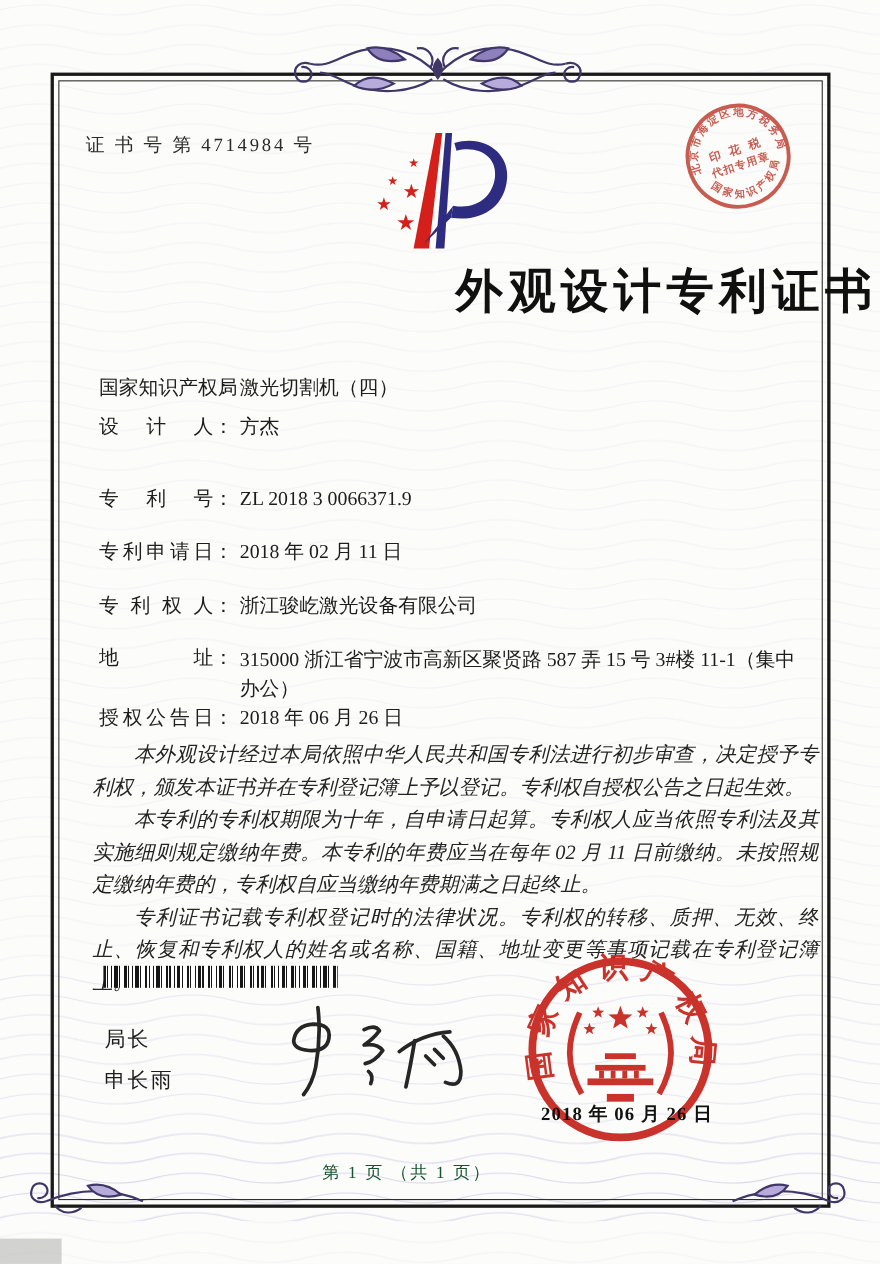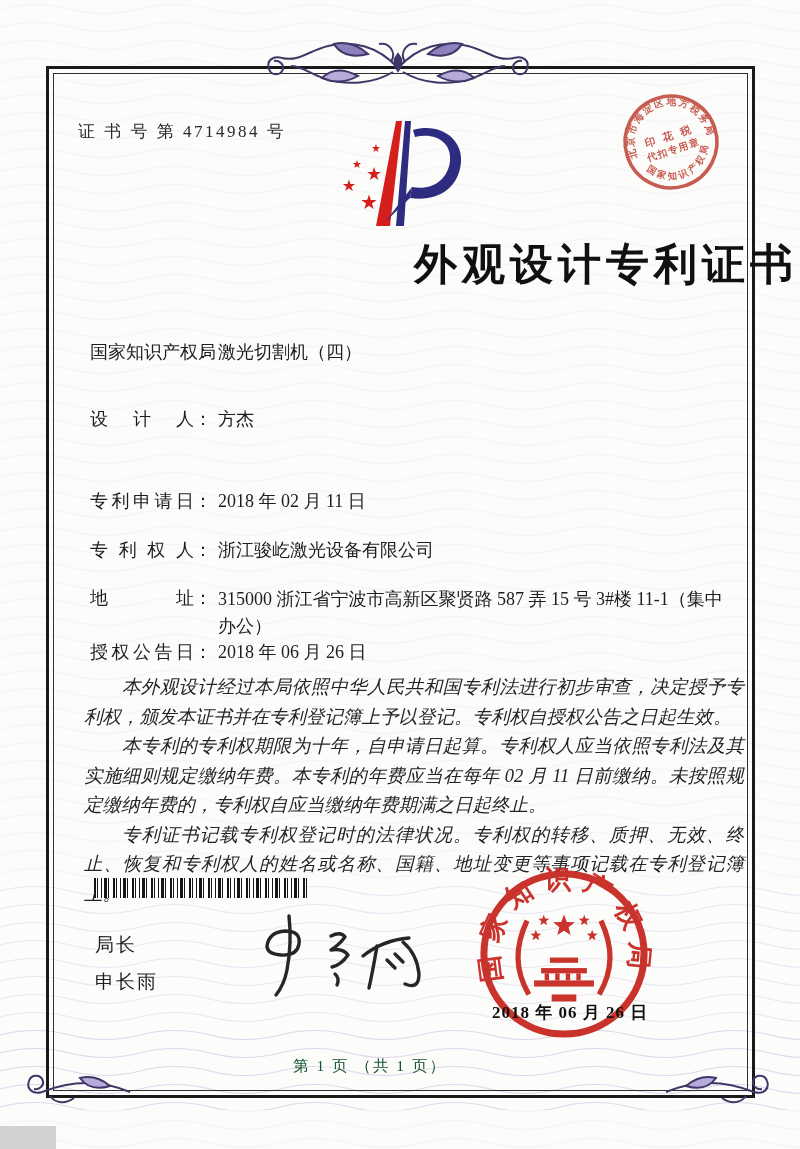--- a/index.html
+++ b/index.html
@@ -121,22 +121,25 @@
       </text>
       <text x="60" y="57" text-anchor="middle" font-size="12" letter-spacing="3" font-weight="700" fill="#c0473a">印 花 税</text>
       <text x="60" y="73" text-anchor="middle" font-size="11" letter-spacing="1.5" font-weight="700" fill="#c0473a">代扣专用章</text>
     </svg>
 
     <div class="abs title">外观设计专利证书</div>
 
     <div class="row" style="top:340px">
       <span class="lab">国家知识产权局</span><span>：</span><span class="val">激光切割机（四）</span>
     </div>
-    <div class="row" style="top:407px">
+    <div class="row" style="top:376px">
       <span class="lab">设计人</span><span>：</span><span class="val">方杰</span>
+    </div>
+    <div class="row" style="top:441px">
+      <span class="lab">专利号</span><span>：</span><span class="val">ZL 2018 3 0066371.9</span>
     </div>
     <div class="row" style="top:489px">
       <span class="lab">专利申请日</span><span>：</span><span class="val">2018 年 02 月 11 日</span>
     </div>
     <div class="row" style="top:538px">
       <span class="lab">专利权人</span><span>：</span><span class="val">浙江骏屹激光设备有限公司</span>
     </div>
     <div class="row" style="top:586px">
       <span class="lab" style="vertical-align:top">地址</span><span style="vertical-align:top">：</span><span class="val-wrap">315000 浙江省宁波市高新区聚贤路 587 弄 15 号 3#楼 11-1（集中办公）</span>
     </div>

